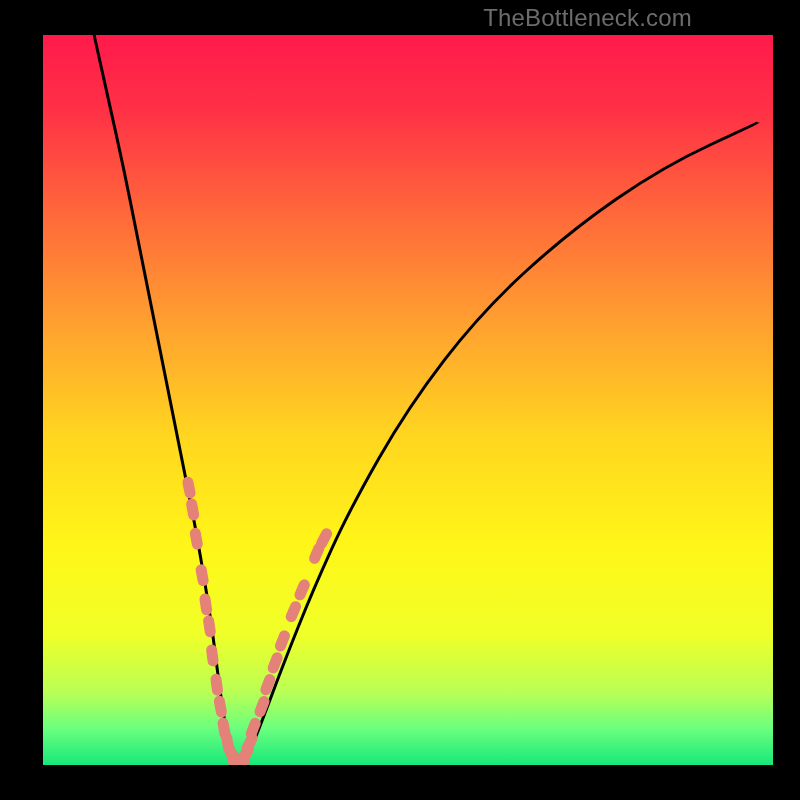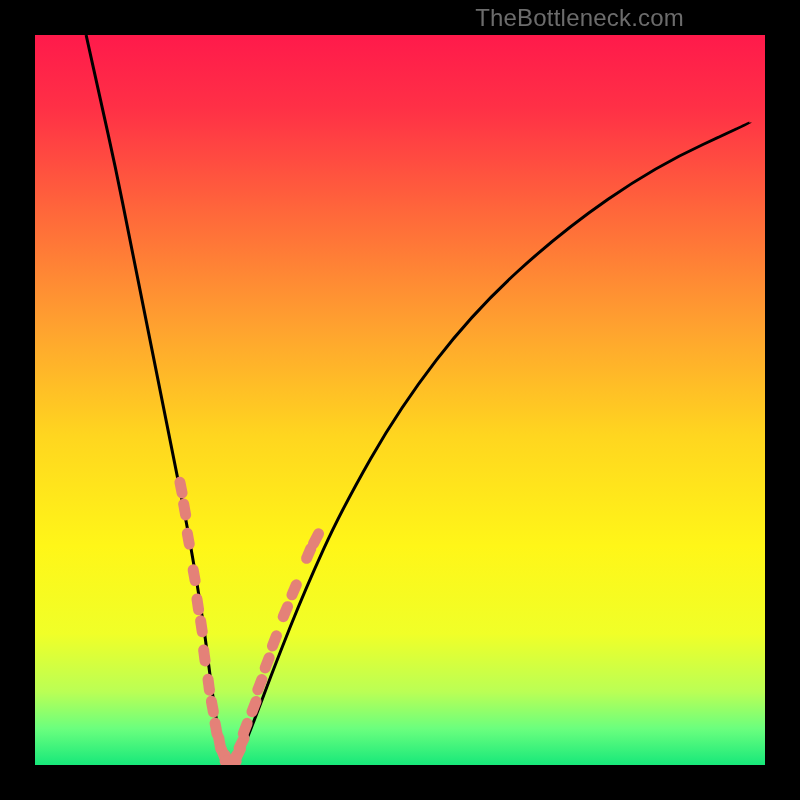--- a/index.html
+++ b/index.html
@@ -7,21 +7,21 @@
     padding: 0;
     width: 800px;
     height: 800px;
     overflow: hidden;
     background: #000;
     font-family: Arial, Helvetica, sans-serif;
   }
   .frame {
     position: absolute;
     top: 0;
-    left: 0;
+    left: 8px;
     width: 700px;
     height: 800px;
     background: #000;
     text-decoration: underline;
   }
   .plot-area {
     position: absolute;
     overflow: hidden;
   }
   .gradient-bg {

